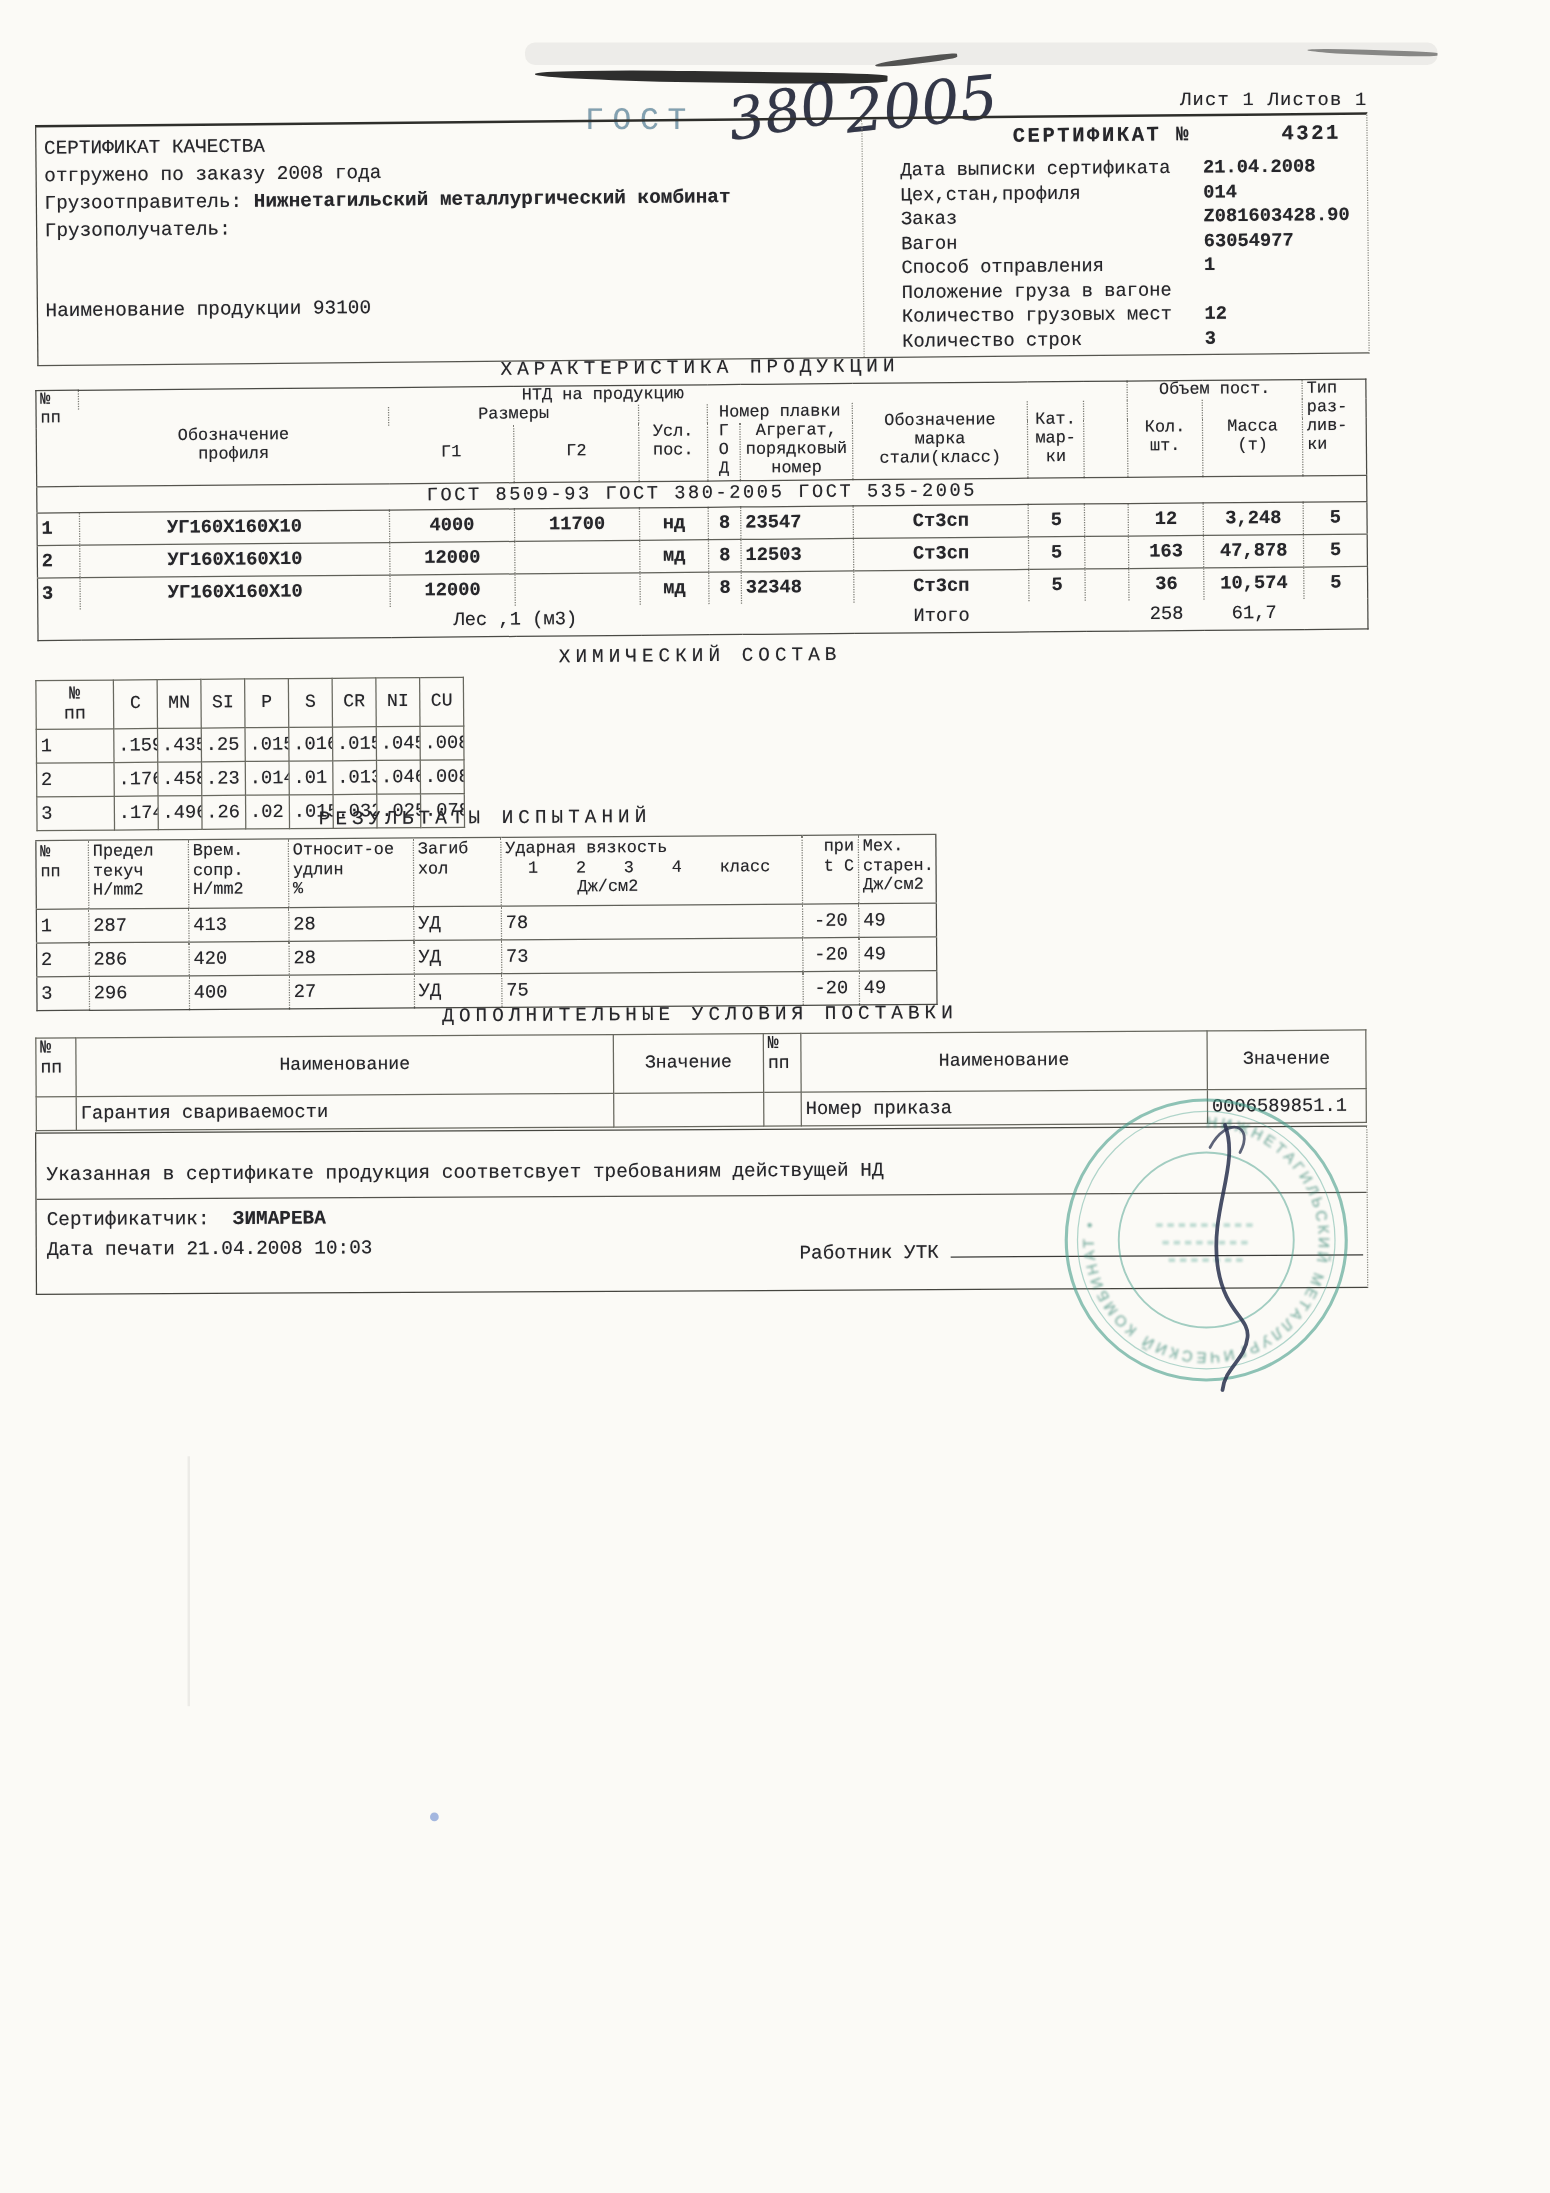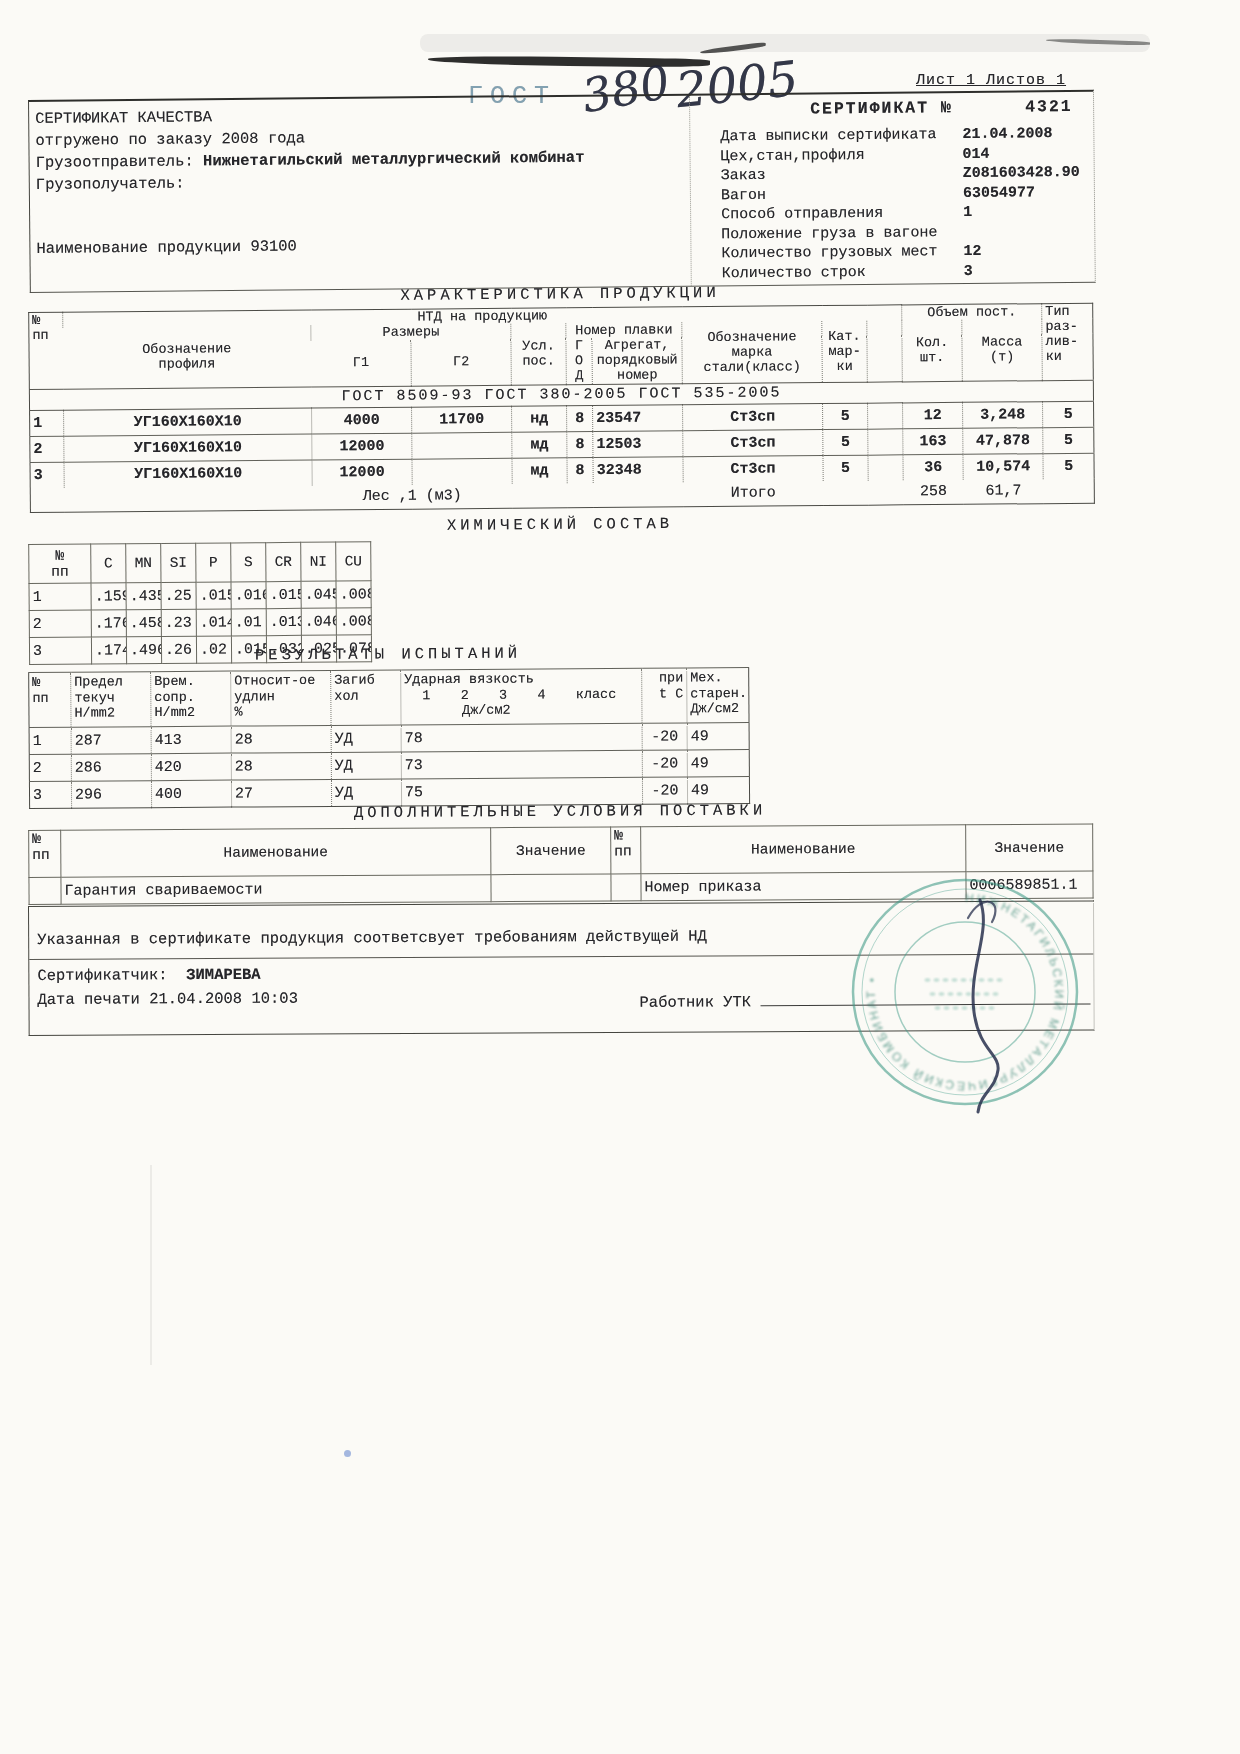--- a/index.html
+++ b/index.html
@@ -109,21 +109,21 @@
   <div class="abs streak" style="left:700px;top:46px;width:66px;height:5px;transform:rotate(-7deg);opacity:.75;"></div>
   <div class="abs streak" style="left:1046px;top:40px;width:104px;height:4px;transform:rotate(2deg);opacity:.5;"></div>
   <div class="abs" style="left:420px;top:34px;width:730px;height:18px;background:#7a7a76;opacity:.10;border-radius:8px;"></div>
   <div class="abs" style="left:150px;top:1165px;width:2px;height:200px;background:rgba(0,0,0,.06);"></div>
   <div class="abs" style="left:344px;top:1450px;width:7px;height:7px;border-radius:50%;background:#3a66c4;opacity:.45;"></div>
 
   <div class="abs faint-stamp" style="left:468px;top:82px;">ГОСТ</div>
   <div class="abs handwriting" style="left:582px;top:62px;font-size:46px;transform:rotate(-10deg);">380</div>
   <div class="abs handwriting" style="left:676px;top:56px;font-size:48px;transform:rotate(-6deg);">2005</div>
 
-  <div class="abs sheet-info" style="left:916px;top:72px;text-decoration:underline;">Лист 1  Листов 1</div>
+  <div class="abs sheet-info" style="left:944px;top:72px;">Лист 1  Листов 1</div>
 
   <div class="abs header-box">
     <div class="hdr-left">
       <div class="row">СЕРТИФИКАТ КАЧЕСТВА</div>
       <div class="row">отгружено по заказу 2008 года</div>
       <div class="row"><span>Грузоотправитель:</span> <span class="b">Нижнетагильский металлургический комбинат</span></div>
       <div class="row">Грузополучатель:</div>
       <div class="row" style="margin-top:42px;">Наименование продукции 93100</div>
     </div>
     <div class="hdr-right">

